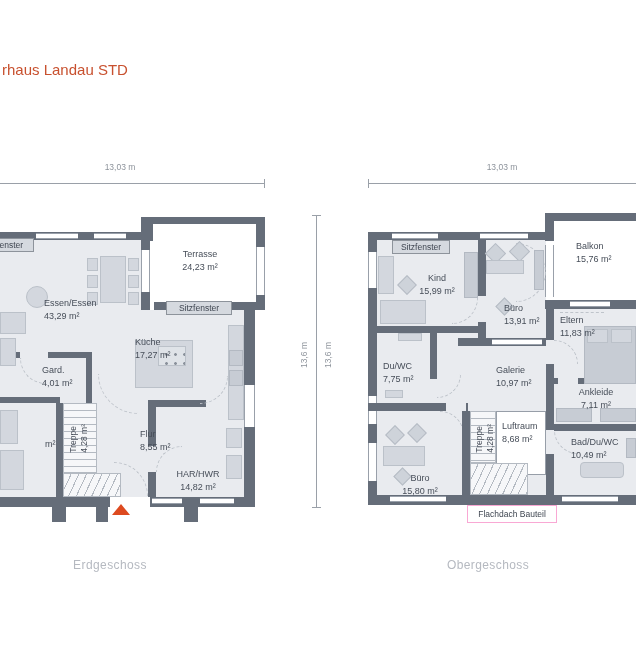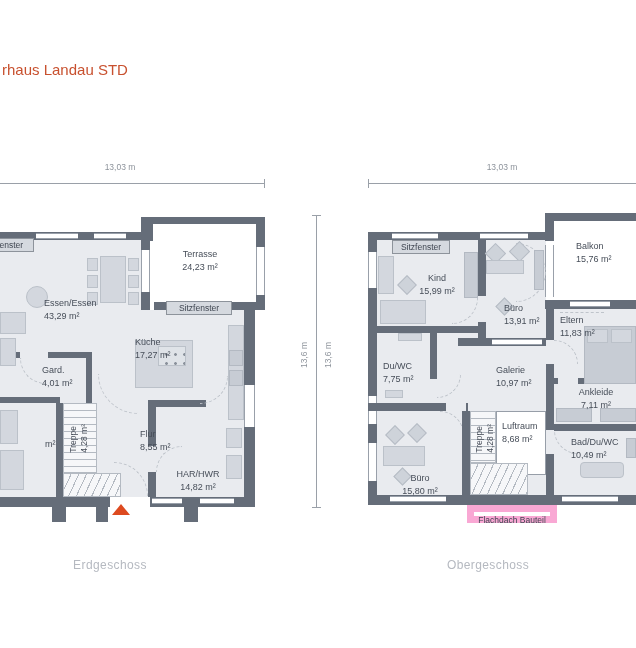--- a/index.html
+++ b/index.html
@@ -16,21 +16,21 @@
   .dia{position:absolute;background:#ced3da;border:1px solid #b6bcc5;transform:rotate(45deg);}
   .round{border-radius:50%;}
   .stairs{position:absolute;background:repeating-linear-gradient(to bottom,#f6f7f9 0 6px,#b4bac2 6px 7px);border:1px solid #b4bac2;box-sizing:border-box;}
   .stairsW{position:absolute;background:repeating-linear-gradient(115deg,#f6f7f9 0 6px,#b4bac2 6px 7px);border:1px solid #b4bac2;box-sizing:border-box;}
   .hob{position:absolute;background-color:#dfe3e8;background-image:radial-gradient(circle,#8a919b 1.3px,rgba(0,0,0,0) 1.5px);background-size:9px 9px;background-position:3px 3px;border:1px solid #bbc1c9;box-sizing:border-box;}
   .rl{position:absolute;font-size:9px;line-height:1.4;color:#474e59;}
   .rl span{display:block;}
   .center{text-align:center;}
   .vtxt{position:absolute;writing-mode:vertical-rl;transform:rotate(180deg);font-size:8.5px;color:#474e59;}
   .boxlabel{position:absolute;background:#d5d9df;border:1px solid #8d939b;font-size:8.5px;color:#3f4651;text-align:center;box-sizing:border-box;overflow:hidden;white-space:nowrap;}
-  .outbox{position:absolute;background:#fff;border:7px solid #f9a8d4;font-size:8.5px;color:#3f4651;text-align:center;box-sizing:border-box;}
+  .outbox{position:absolute;background:#fff;border:1px solid #f9a8d4;font-size:8.5px;color:#3f4651;text-align:center;box-sizing:border-box;}
   .dimtxt{position:absolute;font-size:8.5px;color:#8d939b;text-align:center;}
   .vdimtxt{position:absolute;writing-mode:vertical-rl;transform:rotate(180deg);font-size:8.5px;color:#8d939b;}
   .dimline{position:absolute;background:#9aa0a8;}
   .cap{position:absolute;font-size:12px;color:#b5b9c0;letter-spacing:.4px;text-align:center;}
   .title{position:absolute;font-size:15px;color:#c8512f;}
   .arc{position:absolute;box-sizing:border-box;}
   .aTL{border-top:1px dashed #bfc4cb;border-left:1px dashed #bfc4cb;border-radius:100% 0 0 0;}
   .aTR{border-top:1px dashed #bfc4cb;border-right:1px dashed #bfc4cb;border-radius:0 100% 0 0;}
   .aBL{border-bottom:1px dashed #bfc4cb;border-left:1px dashed #bfc4cb;border-radius:0 0 0 100%;}
   .aBR{border-bottom:1px dashed #bfc4cb;border-right:1px dashed #bfc4cb;border-radius:0 0 100% 0;}

